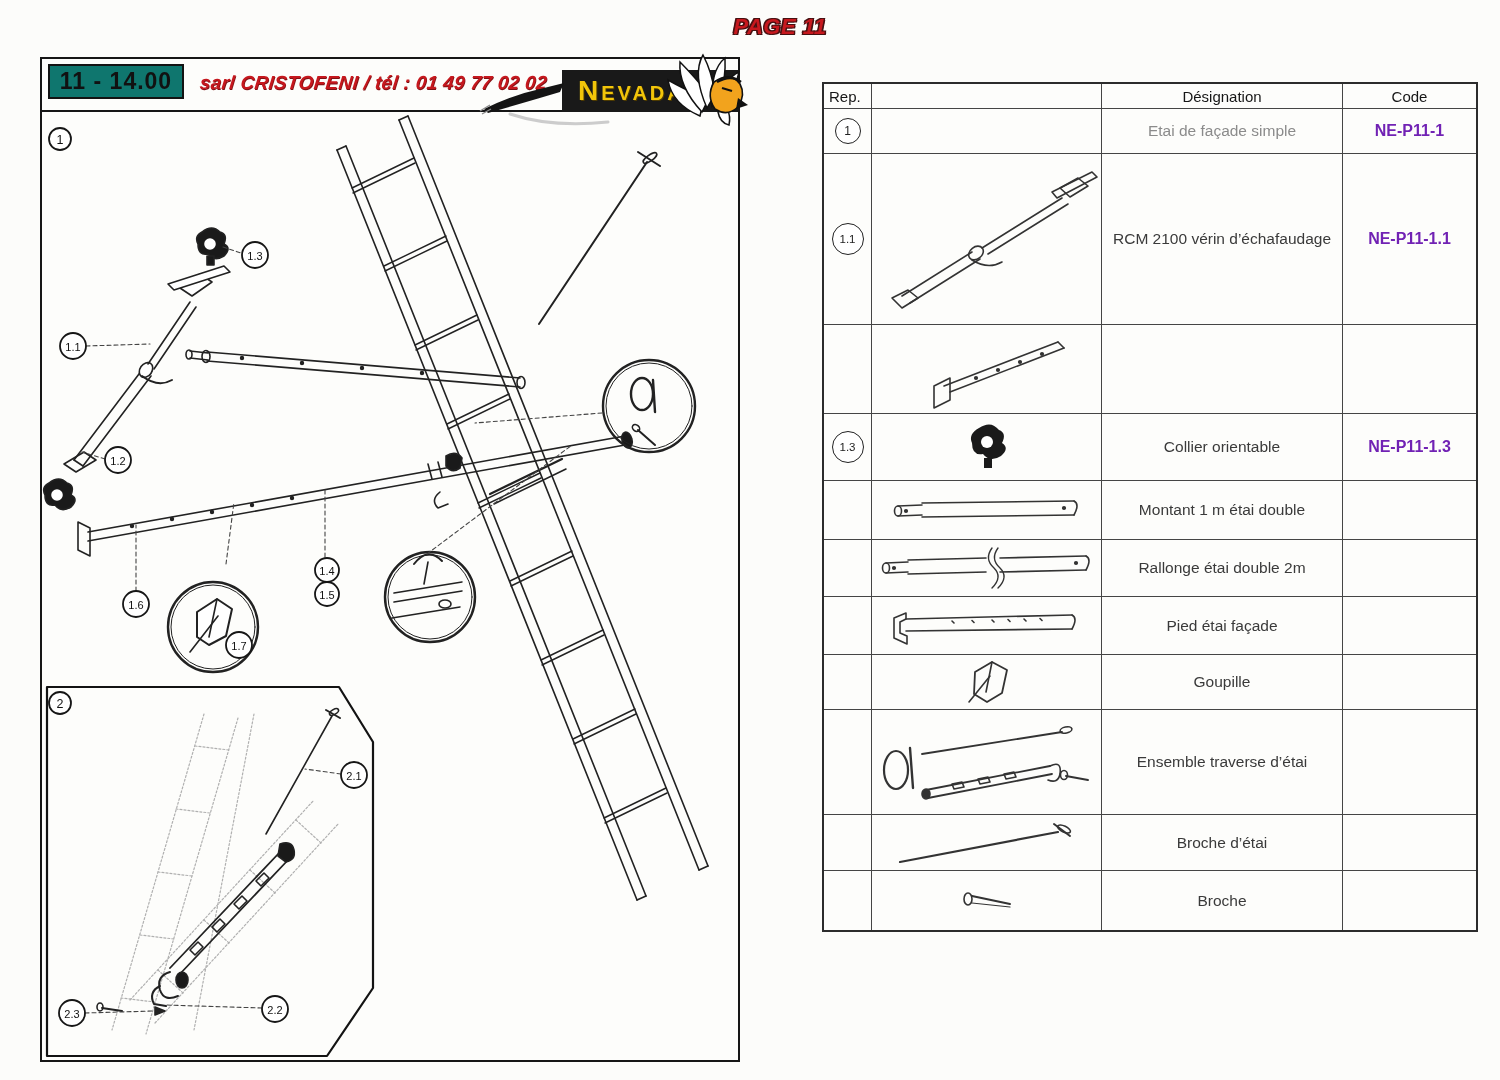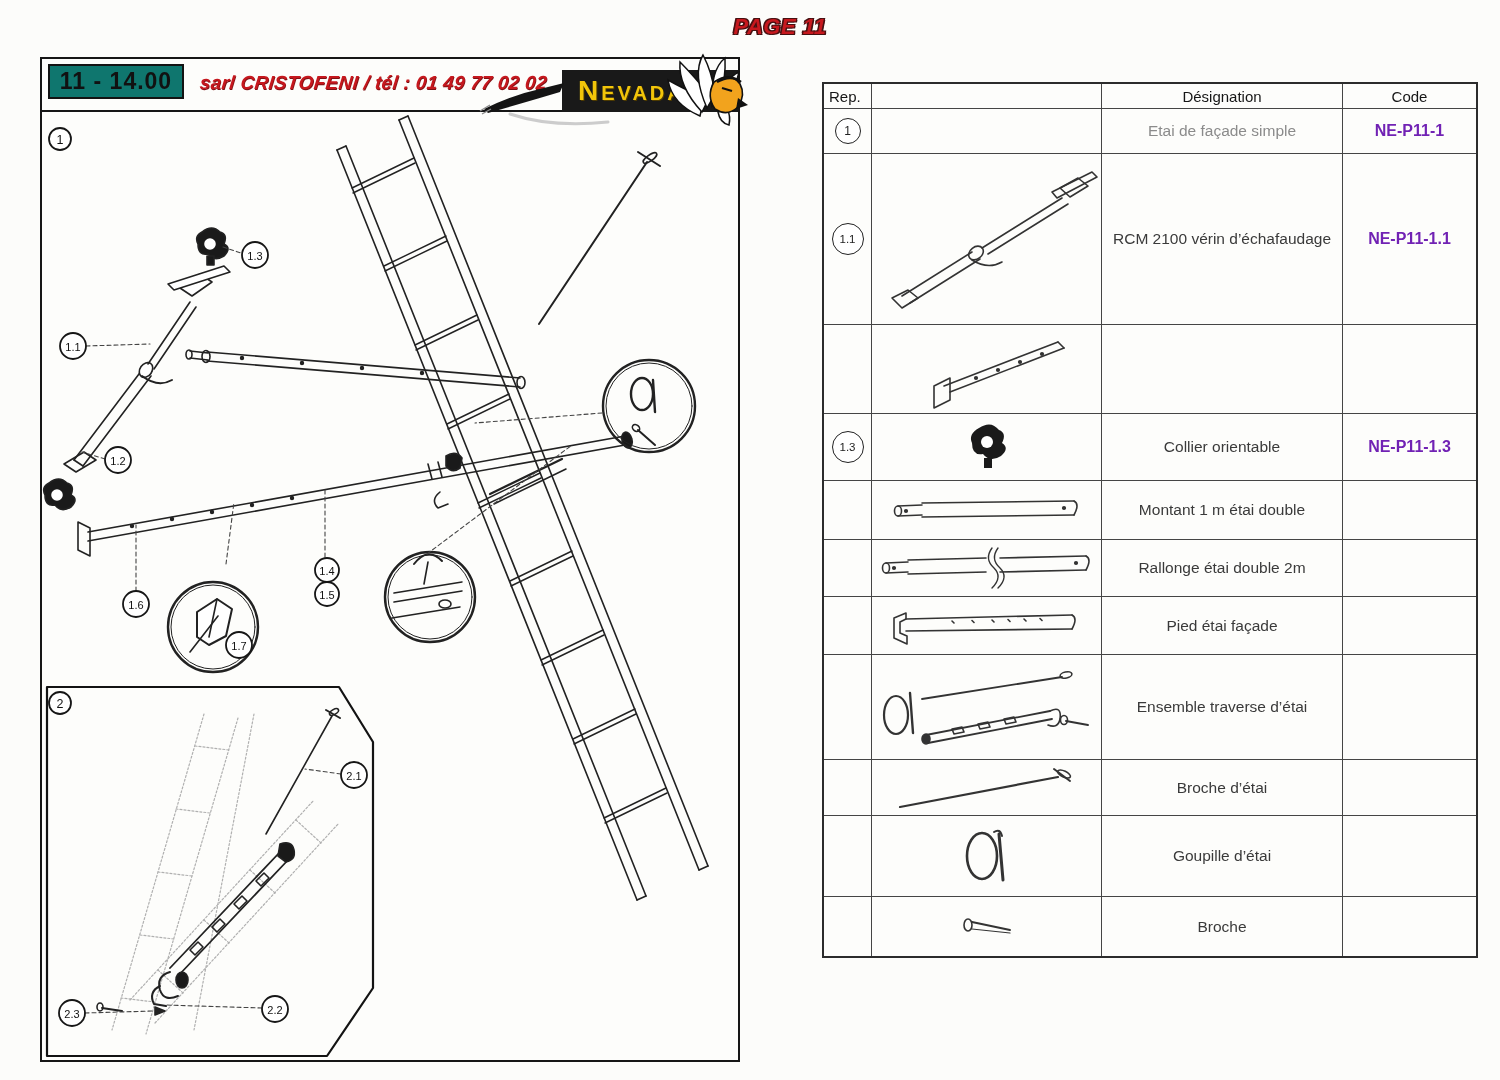--- a/index.html
+++ b/index.html
@@ -449,20 +449,32 @@
         <line x1="110" y1="17" x2="112" y2="19"></line>
           <line x1="126" y1="16.5" x2="128" y2="18.5"></line>
         <line x1="142" y1="16" x2="144" y2="18"></line>
           <line x1="158" y1="15.5" x2="160" y2="17.5"></line>
       </svg>
     </div>
     <div class="c-des">Pied étai façade</div>
     <div class="c-code"></div>
   </div>
 
+  <div class="trow" style="height:54px">
+    <div class="c-rep"></div>
+    <div class="c-img">
+      <svg class="part-svg" width="56" height="48" viewBox="0 0 56 48">
+        <path d="M16,14 l17,-10 l15,8 l-5,23 l-15,9 l-13,-8 z" stroke-width="1.8"></path>
+        <line x1="33" y1="4" x2="27" y2="34"></line>
+        <line x1="10" y1="44" x2="31" y2="18"></line>
+      </svg>
+    </div>
+    <div class="c-des">Goupille</div>
+    <div class="c-code"></div>
+  </div>
 
   <div class="trow" style="height:104px">
     <div class="c-rep"></div>
     <div class="c-img">
       <svg class="part-svg" width="226" height="96" viewBox="0 0 226 96">
         <ellipse cx="22" cy="56" rx="12" ry="19" stroke-width="2.2"></ellipse>
         <line x1="36" y1="34" x2="39" y2="74" stroke-width="2.4"></line>
         <line x1="48" y1="40" x2="188" y2="18" stroke-width="1.8"></line>
         <ellipse cx="192" cy="16" rx="6" ry="3" transform="rotate(-12 192 16)"></ellipse>
         <line x1="52" y1="76" x2="176" y2="52" stroke-width="1.8"></line>
@@ -486,32 +498,20 @@
       <svg class="part-svg" width="210" height="50" viewBox="0 0 210 50">
         <line x1="18" y1="44" x2="176" y2="14" stroke-width="2.2"></line>
         <line x1="172" y1="6" x2="188" y2="18" stroke-width="2"></line>
         <ellipse cx="182" cy="11" rx="7" ry="3" transform="rotate(25 182 11)"></ellipse>
       </svg>
     </div>
     <div class="c-des">Broche d’étai</div>
     <div class="c-code"></div>
   </div>
 
-  <div class="trow" style="height:80px">
-    <div class="c-rep"></div>
-    <div class="c-img">
-      <svg class="part-svg" width="70" height="72" viewBox="0 0 70 72">
-        <ellipse cx="30" cy="36" rx="15" ry="23" stroke-width="2.6"></ellipse>
-        <line x1="47" y1="14" x2="51" y2="60" stroke-width="3"></line>
-        <path d="M42,12 q6,-4 8,4" stroke-width="2"></path>
-      </svg>
-    </div>
-    <div class="c-des">Goupille d’étai</div>
-    <div class="c-code"></div>
-  </div>
 
   <div class="trow" style="height:59px">
     <div class="c-rep"></div>
     <div class="c-img">
       <svg class="part-svg" width="70" height="28" viewBox="0 0 70 28">
         <ellipse cx="16" cy="12" rx="4" ry="6"></ellipse>
         <line x1="20" y1="9" x2="58" y2="17" stroke-width="2"></line>
         <line x1="20" y1="16" x2="58" y2="20" stroke-width="1.2"></line>
       </svg>
     </div>

